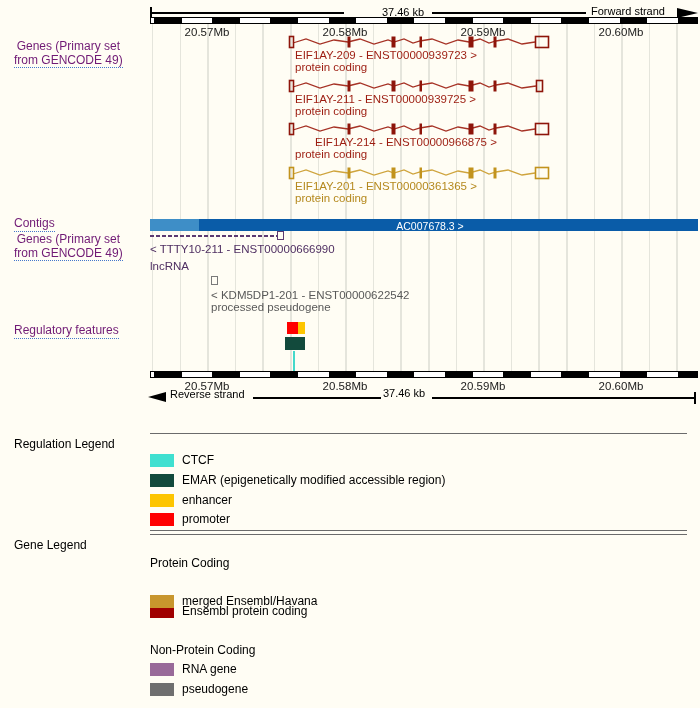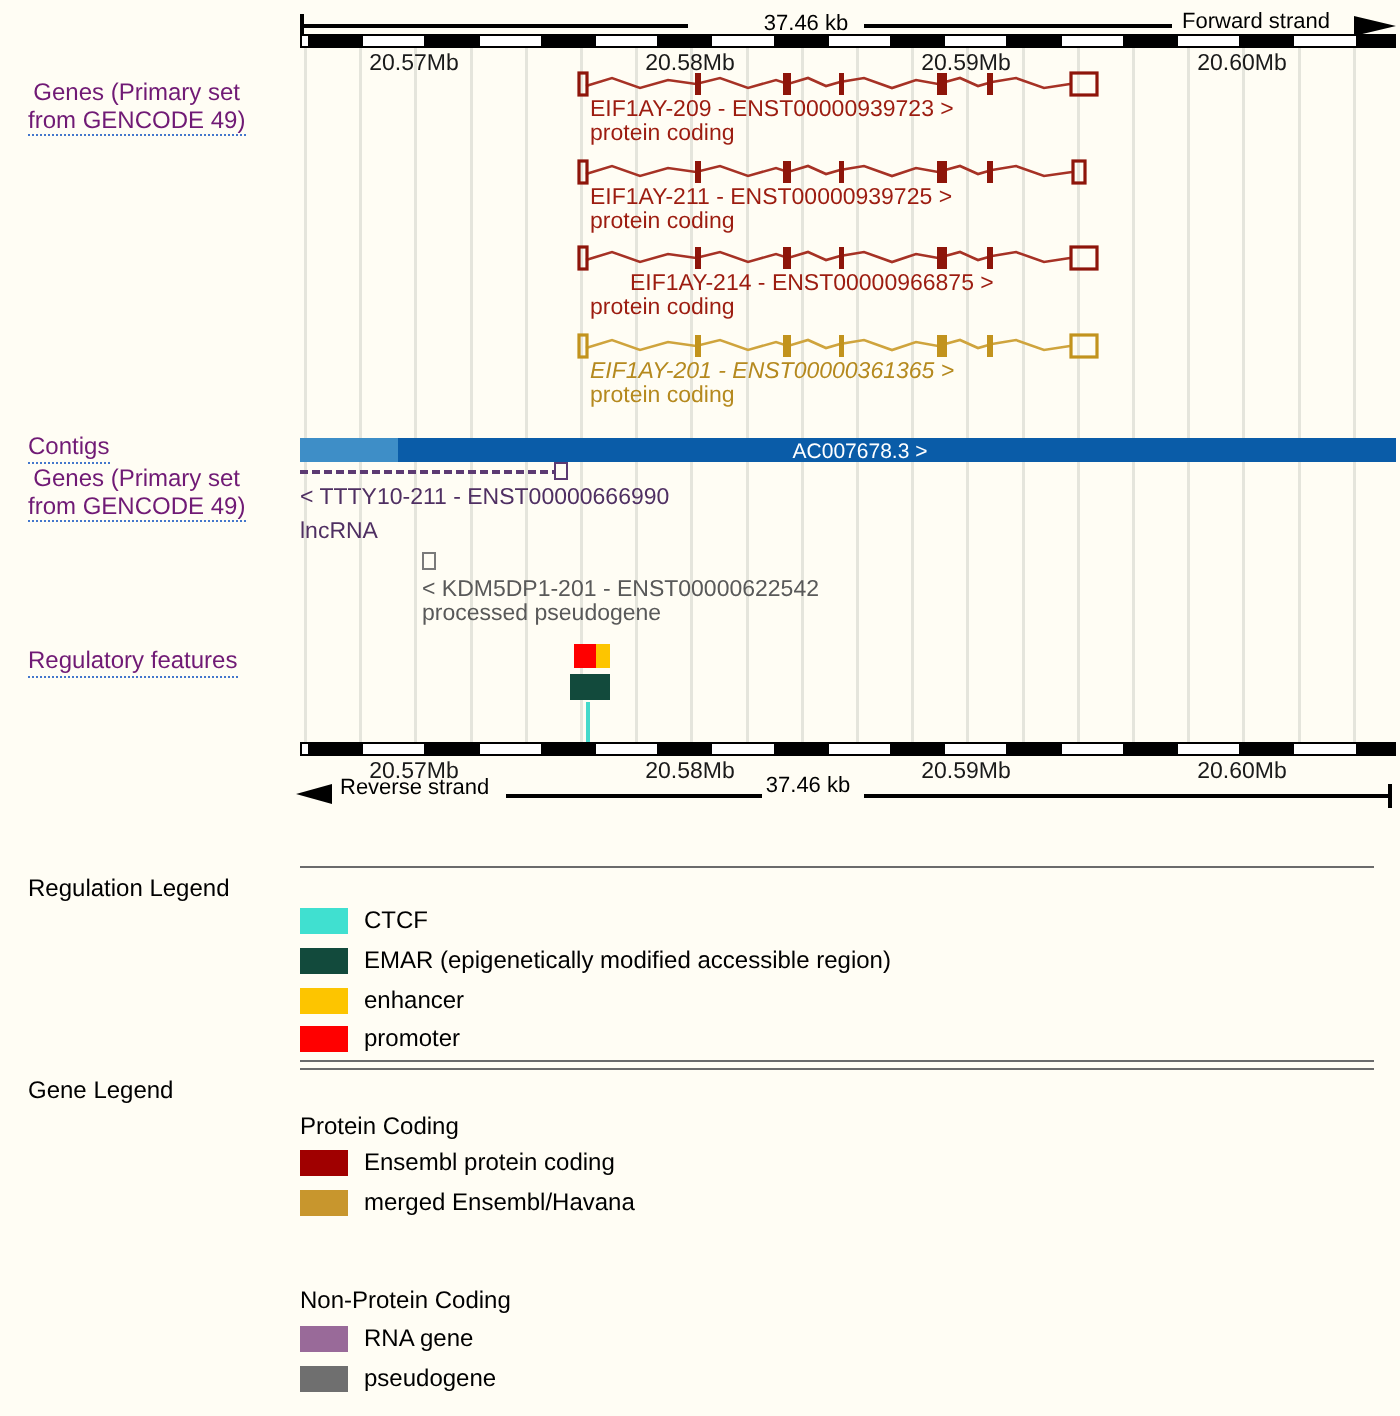--- a/index.html
+++ b/index.html
@@ -161,21 +161,21 @@
   <svg class="abs tx-svg t-gold" style="top:165px;" viewBox="0 0 700 16">
     <polyline class="intron" points="293,9 306,5 320,10 334,6 348,8 360,5 374,10 388,6 394,8 404,5 413,9 420,7 432,5 446,10 458,6 469,8 480,5 489,9 496,7 508,5 522,10 535,8"></polyline>
     <rect class="obox" x="289.5" y="2.5" width="4" height="11"></rect>
     <rect class="exon" x="347.5" y="2.5" width="3" height="11"></rect>
     <rect class="exon" x="391.5" y="2.5" width="4" height="11"></rect>
     <rect class="exon" x="419.5" y="2.5" width="2.5" height="11"></rect>
     <rect class="exon" x="468.5" y="2.5" width="5" height="11"></rect>
     <rect class="exon" x="493.5" y="2.5" width="3" height="11"></rect>
     <rect class="obox" x="535.5" y="2.5" width="13" height="11"></rect>
   </svg>
-  <div class="abs tx-label gold-text" style="top:180px;font-style:italic;">EIF1AY-201 - ENST00000361365 &gt;</div>
+  <div class="abs tx-label gold-text" style="top:180px;">EIF1AY-201 - ENST00000361365 &gt;</div>
   <div class="abs tx-biotype gold-text" style="top:192px;">protein coding</div>
 
   <div class="abs" id="contig-bar">
     <div id="contig-left"></div>
     <div id="contig-main"></div>
   </div>
   <span class="abs" id="contig-name">AC007678.3 &gt;</span>
 
   <div class="abs" id="ttty-dash"></div>
   <div class="abs" id="ttty-box"></div>
@@ -222,21 +222,21 @@
   <div class="abs legend-row" style="top:512px;">
     <span class="swatch sw-promoter"></span>
     <span class="legend-label">promoter</span>
   </div>
 
   <div class="abs legend-rule" style="top:530px;"></div>
   <div class="abs legend-rule" style="top:534px;"></div>
   <div class="abs legend-title" style="top:538px;">Gene Legend</div>
 
   <div class="abs legend-heading" style="top:556px;">Protein Coding</div>
-  <div class="abs legend-row" style="top:574px;">
+  <div class="abs legend-row" style="top:604px;">
     <span class="swatch sw-ensembl-pc"></span>
     <span class="legend-label">Ensembl protein coding</span>
   </div>
   <div class="abs legend-row" style="top:594px;">
     <span class="swatch sw-merged"></span>
     <span class="legend-label">merged Ensembl/Havana</span>
   </div>
 
   <div class="abs legend-heading" style="top:643px;">Non-Protein Coding</div>
   <div class="abs legend-row" style="top:662px;">

